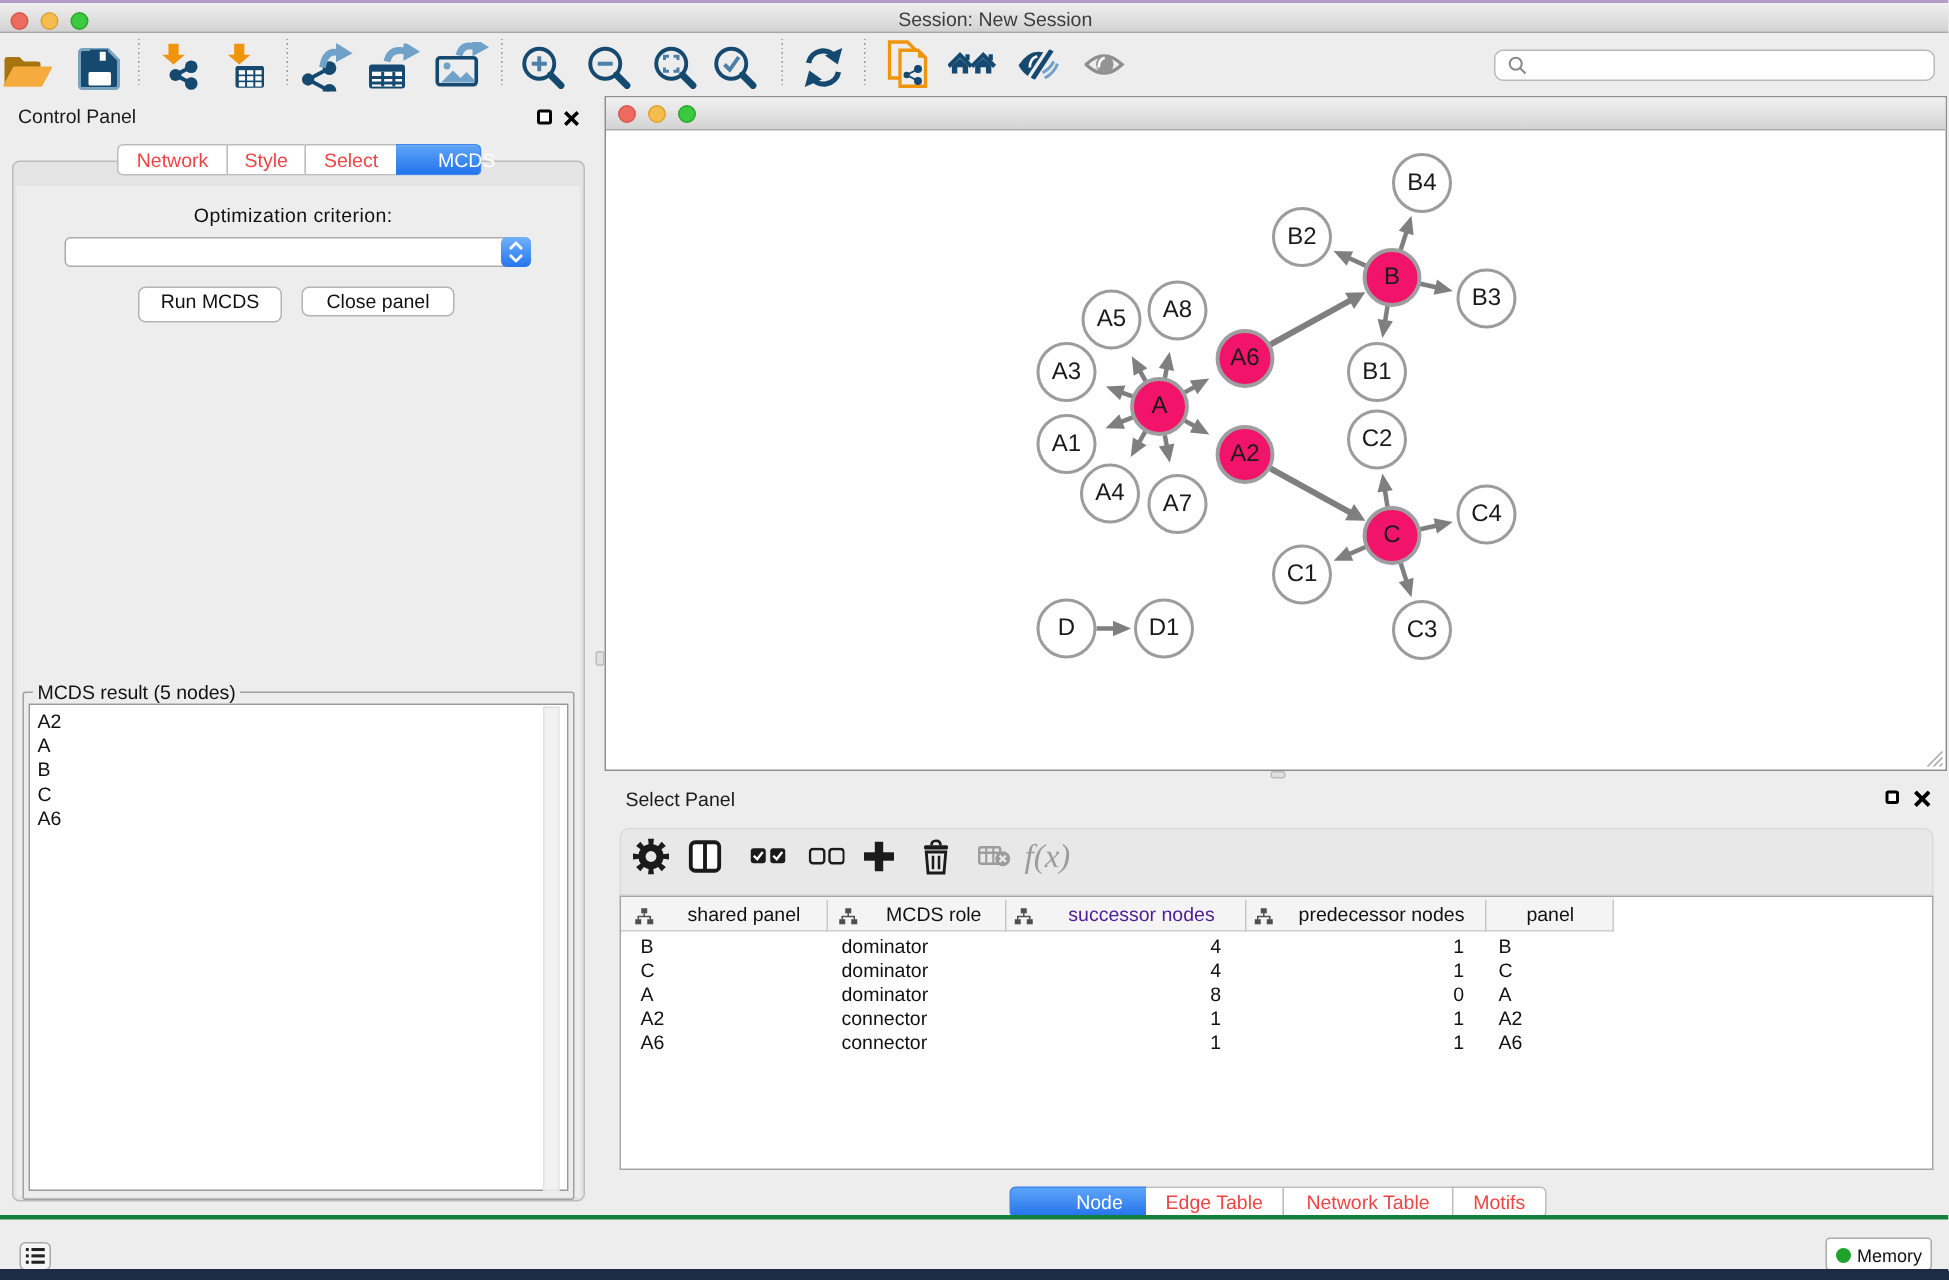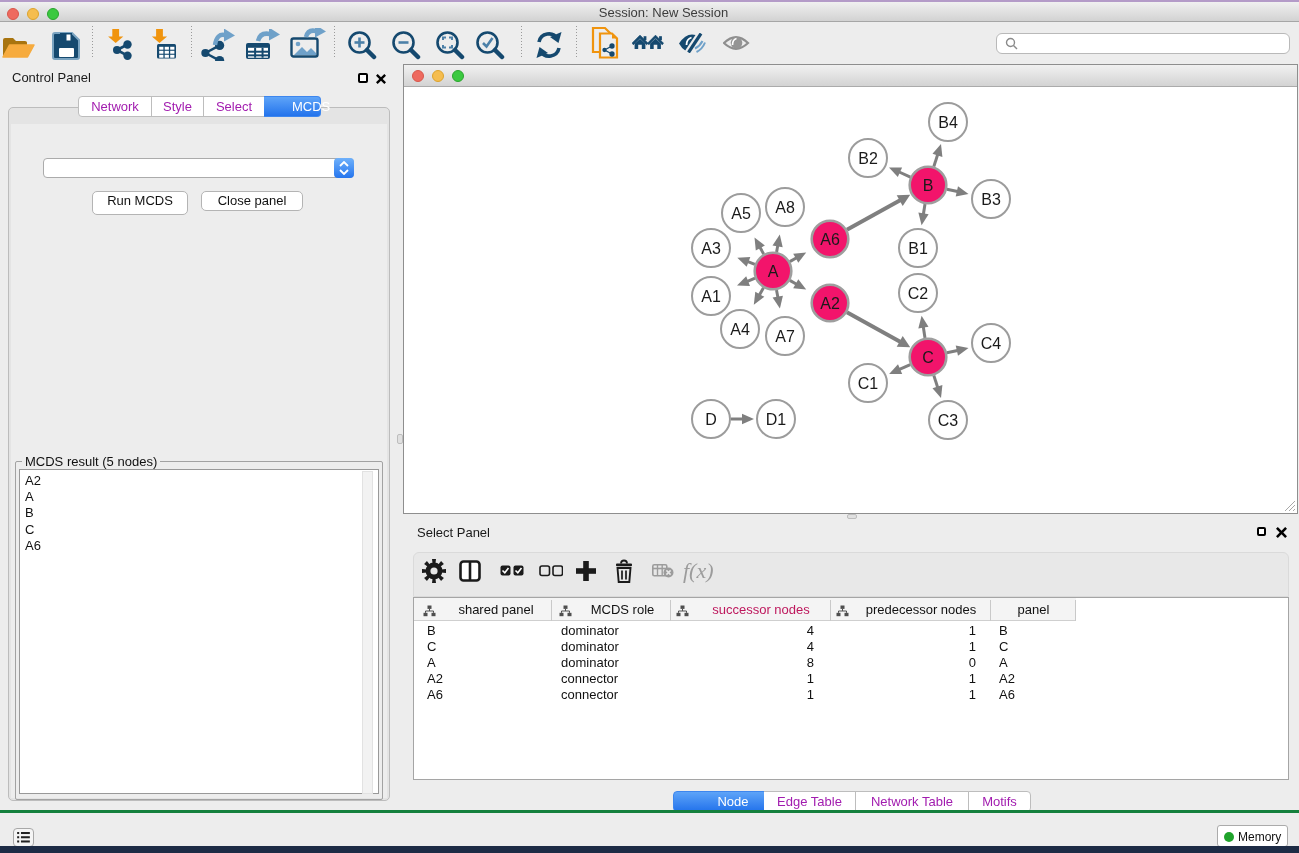--- a/index.html
+++ b/index.html
@@ -4,21 +4,21 @@
 <style>
   * { margin:0; padding:0; box-sizing:border-box; }
   html,body { width:1299px; height:853px; overflow:hidden; }
   body { font-family:"Liberation Sans", sans-serif; background:#ededed; position:relative; }
   .abs { position:absolute; }
   .tl { border-radius:50%; width:12px; height:12px; position:absolute; top:6px; }
   .ttext { font-size:13px; color:#3c3c3c; text-align:center;margin-left:14px; }
   .sep { position:absolute; top:26px; height:32px; width:1px;
          background-image:repeating-linear-gradient(to bottom,#9a9a9a 0 1px,transparent 1px 3px); }
   .tab { position:absolute; top:0; height:21px; background:#fff; border:1px solid #bdbdbd;
-         font-size:13px; color:#a21caf; text-align:center; line-height:19px; }
+         font-size:13px; color:#ef4444; text-align:center; line-height:19px; }
   .tabsel { background:linear-gradient(#5ea4f8,#2373ec); color:#fff; border-color:#3d86ee;padding-left:28px; }
   .btn { position:absolute; background:#fff; border:1px solid #b4b4b4; border-radius:4px;
          font-size:13px; color:#111; text-align:center; }
 </style>
 </head>
 <body>
 
 <div class="abs" style="left:0;top:0;width:1299px;height:2px;background:#b49bc8"></div>
 <div class="abs" style="left:0;top:2px;width:1299px;height:20px;background:linear-gradient(#f0f0f0,#d2d2d2);border-bottom:1px solid #a6a6a6">
   <div class="tl" style="left:7px;background:#ee6a5f;border:1px solid #d8574b"></div>
@@ -166,20 +166,21 @@
 
   <div style="position:absolute;left:8px;top:45px;width:382px;height:694px;background:#e4e4e4;border:1px solid #bcbcbc;border-radius:5px"></div>
   <div style="position:absolute;left:11px;top:62px;width:376px;height:674px;background:#ededed"></div>
 
   <div style="position:absolute;left:78px;top:34px;height:21px">
     <div class="tab" style="left:0;width:74px;border-radius:4px 0 0 4px">Network</div>
     <div class="tab" style="left:73px;width:53px">Style</div>
     <div class="tab" style="left:125px;width:62px">Select</div>
     <div class="tab tabsel" style="left:186px;width:57px;border-radius:0 4px 4px 0;border-left:none">MCDS</div>
   </div>
+  <div style="position:absolute;left:0;top:74px;width:391px;text-align:center;font-size:13px;letter-spacing:0.3px;color:#111">Optimization criterion:</div>
 
   <div style="position:absolute;left:43px;top:96px;width:311px;height:20px;background:#fff;border:1px solid #ababab;border-radius:4px">
     <div style="position:absolute;right:-1px;top:-1px;width:20px;height:20px;border-radius:4px;background:linear-gradient(#6fb1fb,#2575ee)">
       <svg width="12" height="14" viewBox="0 0 12 14" style="position:absolute;left:4px;top:3px">
         <path d="M2 5 L6 1 L10 5" fill="none" stroke="#fff" stroke-width="1.8"></path>
         <path d="M2 9 L6 13 L10 9" fill="none" stroke="#fff" stroke-width="1.8"></path>
       </svg>
     </div>
   </div>
   <div class="btn" style="left:92px;top:129px;width:96px;height:24px;line-height:18px;border-radius:5px">Run MCDS</div>
@@ -377,21 +378,21 @@
         </svg>
         <svg class="abs" style="left:422px;top:7px" width="13" height="12" viewBox="0 0 13 12">
           <rect x="4.5" y="0.5" width="4" height="3.4" fill="#4f4f4f"></rect>
           <rect x="0.5" y="7.8" width="4" height="3.4" fill="#4f4f4f"></rect>
           <rect x="8.5" y="7.8" width="4" height="3.4" fill="#4f4f4f"></rect>
           <path d="M6.5,3.9 V6 M2.5,7.8 V6 H10.5 V7.8" fill="none" stroke="#4f4f4f" stroke-width="1"></path>
         </svg>
 
       <div style="position:absolute;left:25px;top:4px;width:114px;text-align:center;font-size:13px;color:#111">shared panel</div>
       <div style="position:absolute;left:161px;top:4px;width:95px;text-align:center;font-size:13px;color:#111">MCDS role</div>
-      <div style="position:absolute;left:278px;top:4px;width:138px;text-align:center;font-size:13px;color:#be185d">successor nodes</div>
+      <div style="position:absolute;left:278px;top:4px;width:138px;text-align:center;font-size:13px;color:#4c1d95">successor nodes</div>
       <div style="position:absolute;left:438px;top:4px;width:138px;text-align:center;font-size:13px;color:#111">predecessor nodes</div>
       <div style="position:absolute;left:577px;top:4px;width:85px;text-align:center;font-size:13px;color:#111">panel</div>
     </div>
     <div style="position:absolute;left:0;top:24px;width:874px;font-size:13px;color:#111">
       <table style="border-collapse:collapse;width:662px;font-size:13px;color:#111">
         <colgroup>
             <col style="width:139px">
             <col style="width:117px">
             <col style="width:160px">
             <col style="width:160px">

